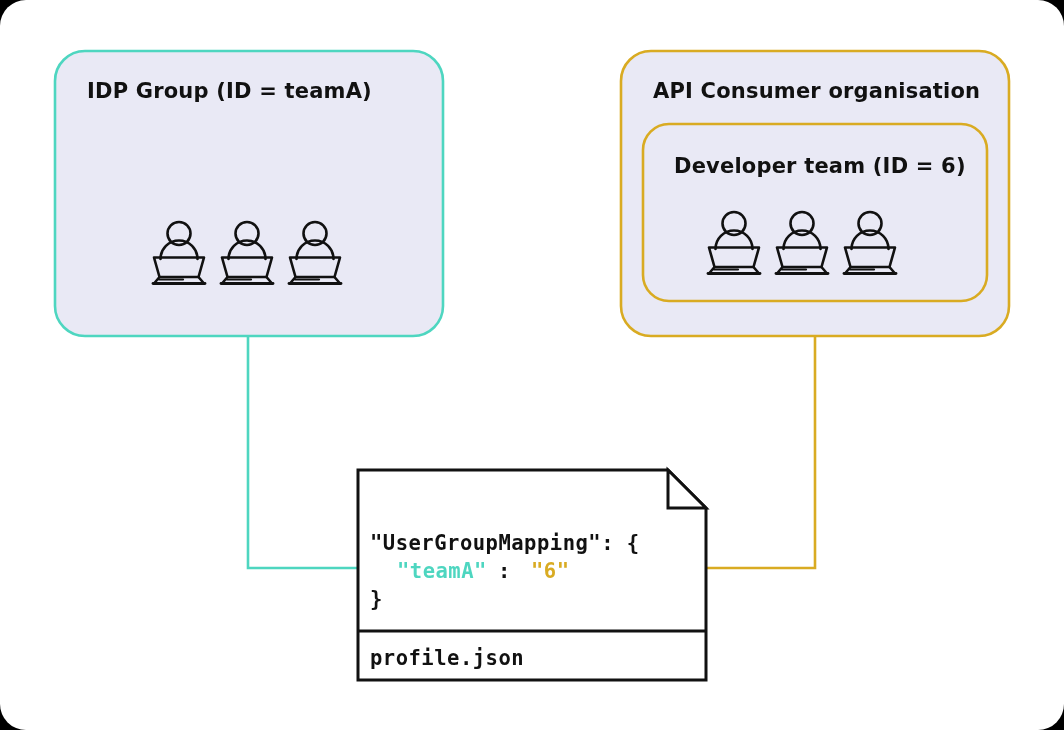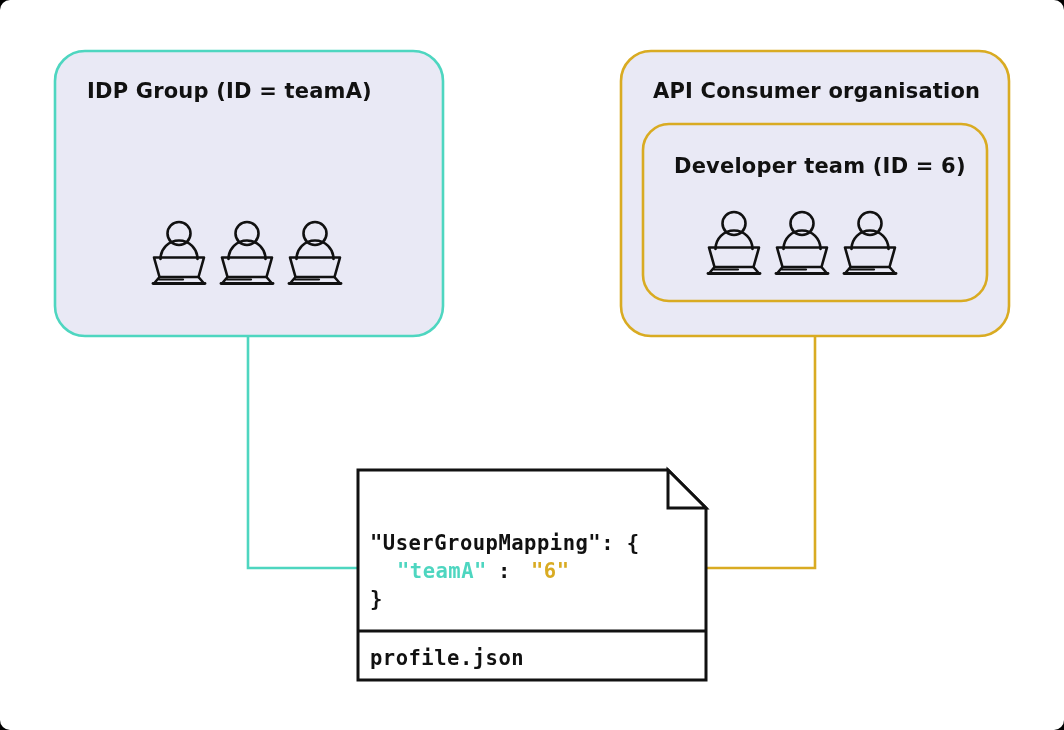--- a/index.html
+++ b/index.html
@@ -11,21 +11,21 @@
     width: 1064px;
     height: 730px;
     overflow: hidden;
     font-family: "DejaVu Sans", sans-serif;
   }
   #canvas {
     position: relative;
     width: 1064px;
     height: 730px;
     background: #ffffff;
-    border-radius: 10px;
+    border-radius: 26px;
     overflow: hidden;
   }
   #diagram-svg {
     position: absolute;
     left: 0;
     top: 0;
     width: 1064px;
     height: 730px;
     display: block;
   }

